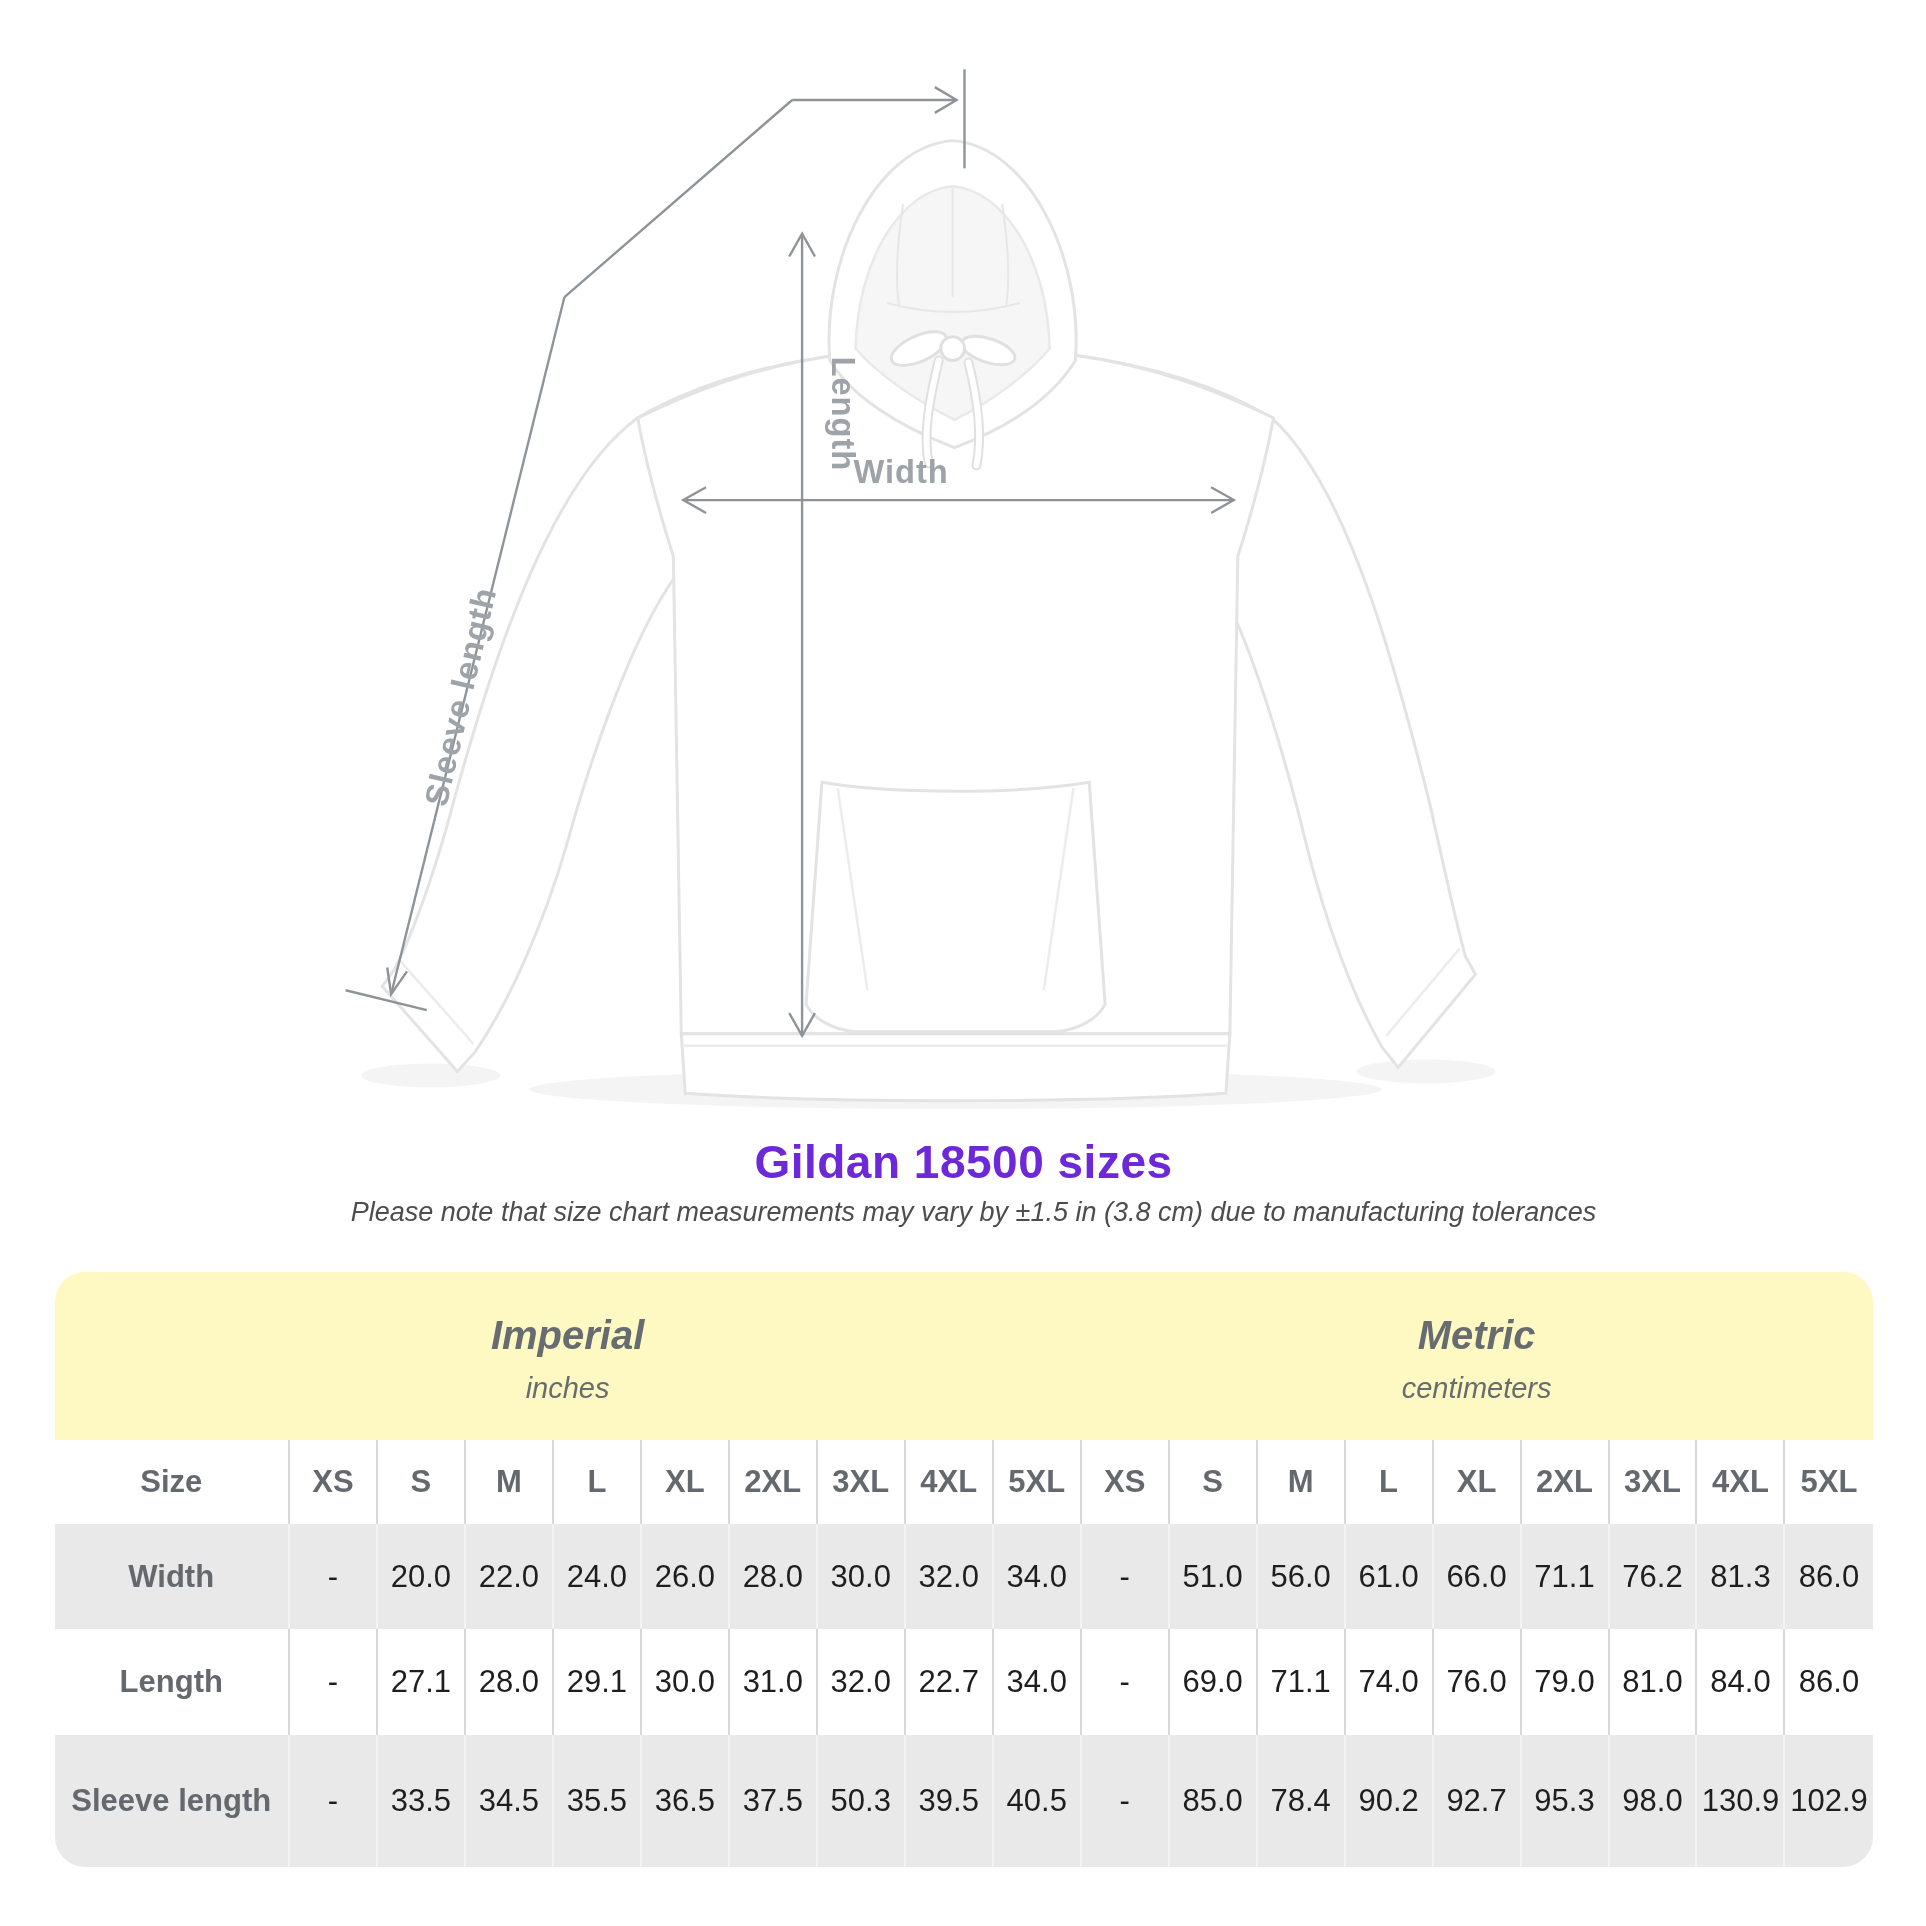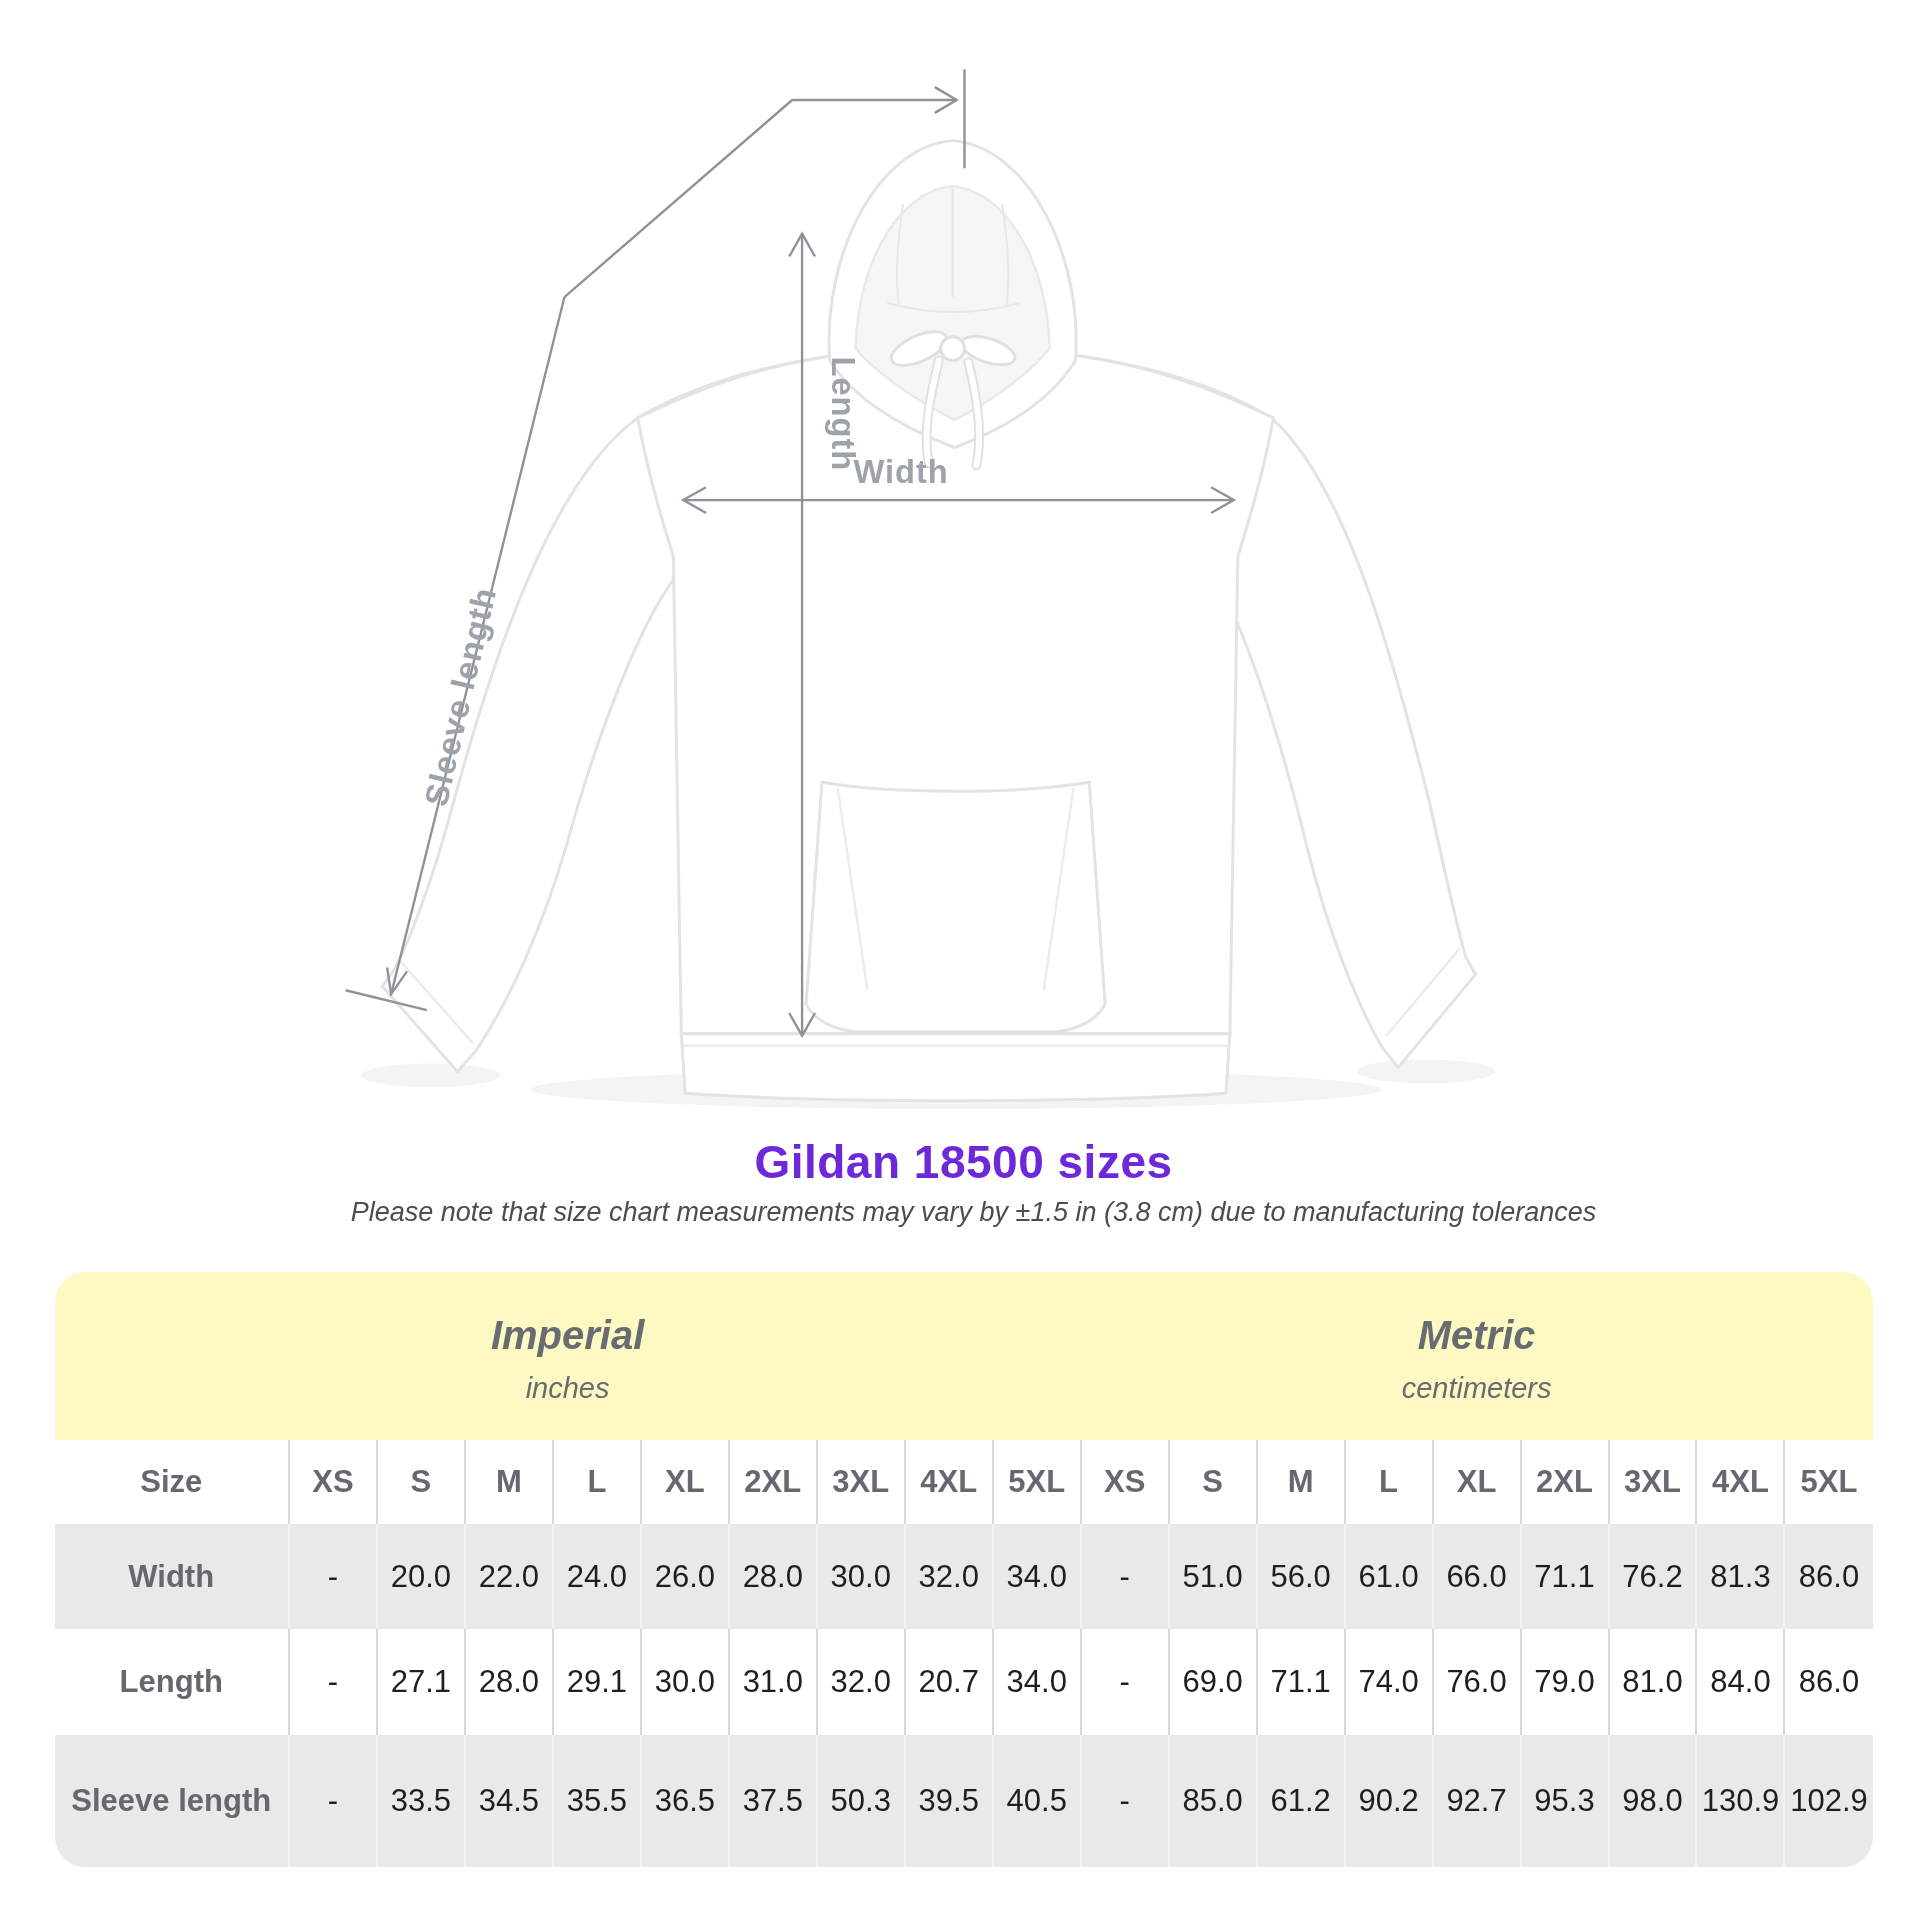--- a/index.html
+++ b/index.html
@@ -223,21 +223,21 @@
 
       <tr class="r-white row-l">
         <th class="lab">Length</th>
         <td class="val">-</td>
         <td class="val">27.1</td>
         <td class="val">28.0</td>
         <td class="val">29.1</td>
         <td class="val">30.0</td>
         <td class="val">31.0</td>
         <td class="val">32.0</td>
-        <td class="val">20.7</td>
+        <td class="val">22.7</td>
         <td class="val">34.0</td>
         <td class="val">-</td>
         <td class="val">69.0</td>
         <td class="val">71.1</td>
         <td class="val">74.0</td>
         <td class="val">76.0</td>
         <td class="val">79.0</td>
         <td class="val">81.0</td>
         <td class="val">84.0</td>
         <td class="val">86.0</td>
@@ -249,21 +249,21 @@
         <td class="val">33.5</td>
         <td class="val">34.5</td>
         <td class="val">35.5</td>
         <td class="val">36.5</td>
         <td class="val">37.5</td>
         <td class="val">50.3</td>
         <td class="val">39.5</td>
         <td class="val">40.5</td>
         <td class="val">-</td>
         <td class="val">85.0</td>
-        <td class="val">61.2</td>
+        <td class="val">78.4</td>
         <td class="val">90.2</td>
         <td class="val">92.7</td>
         <td class="val">95.3</td>
         <td class="val">98.0</td>
         <td class="val">130.9</td>
         <td class="val">102.9</td>
       </tr>
     </tbody>
       </table>
   </div>

